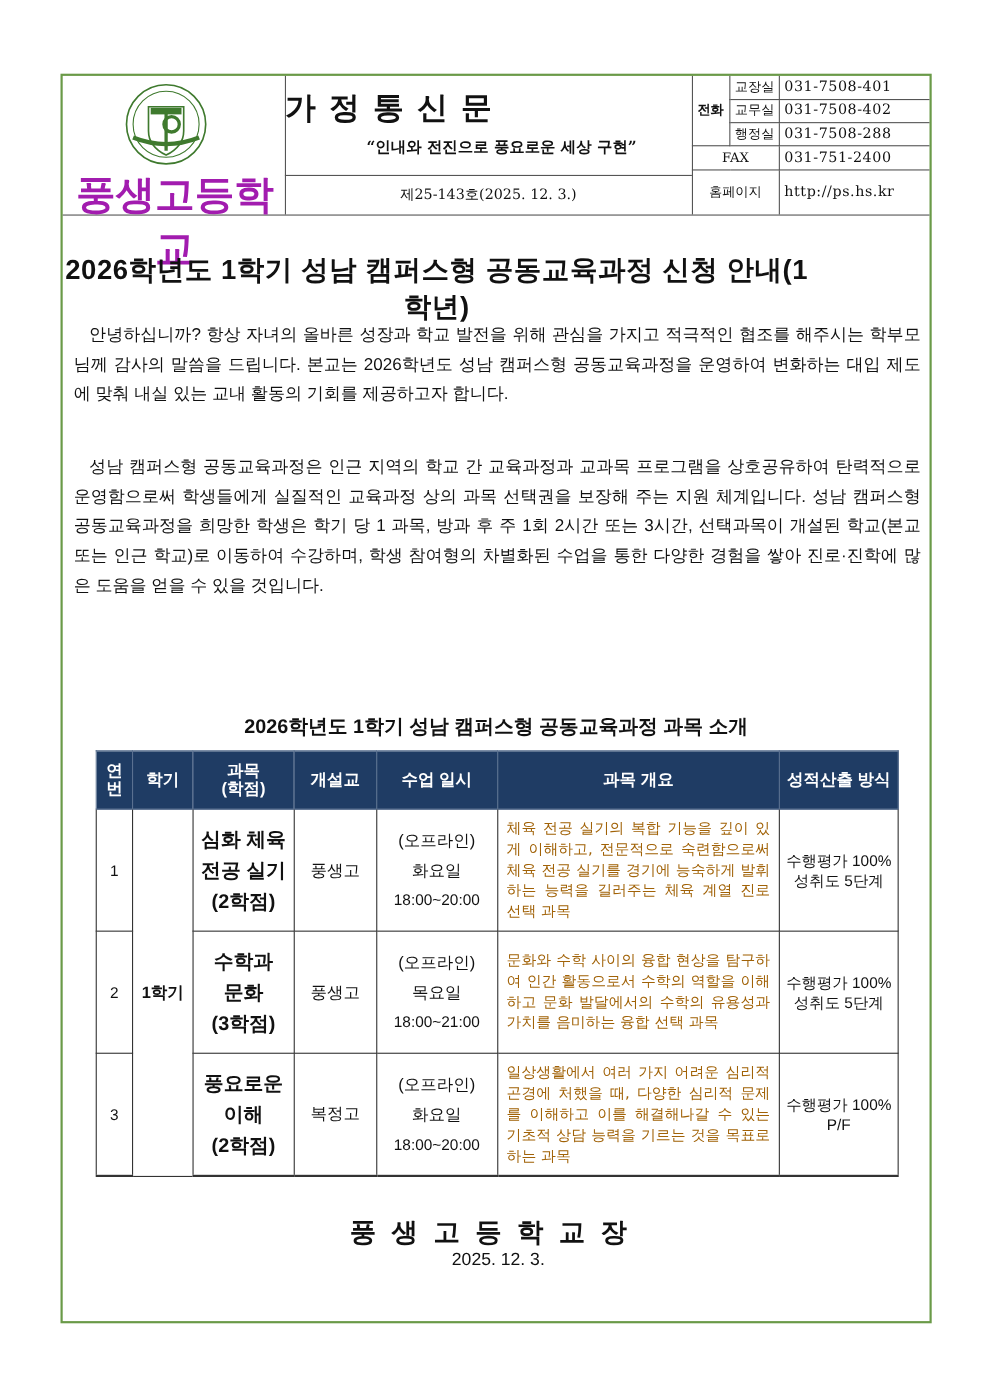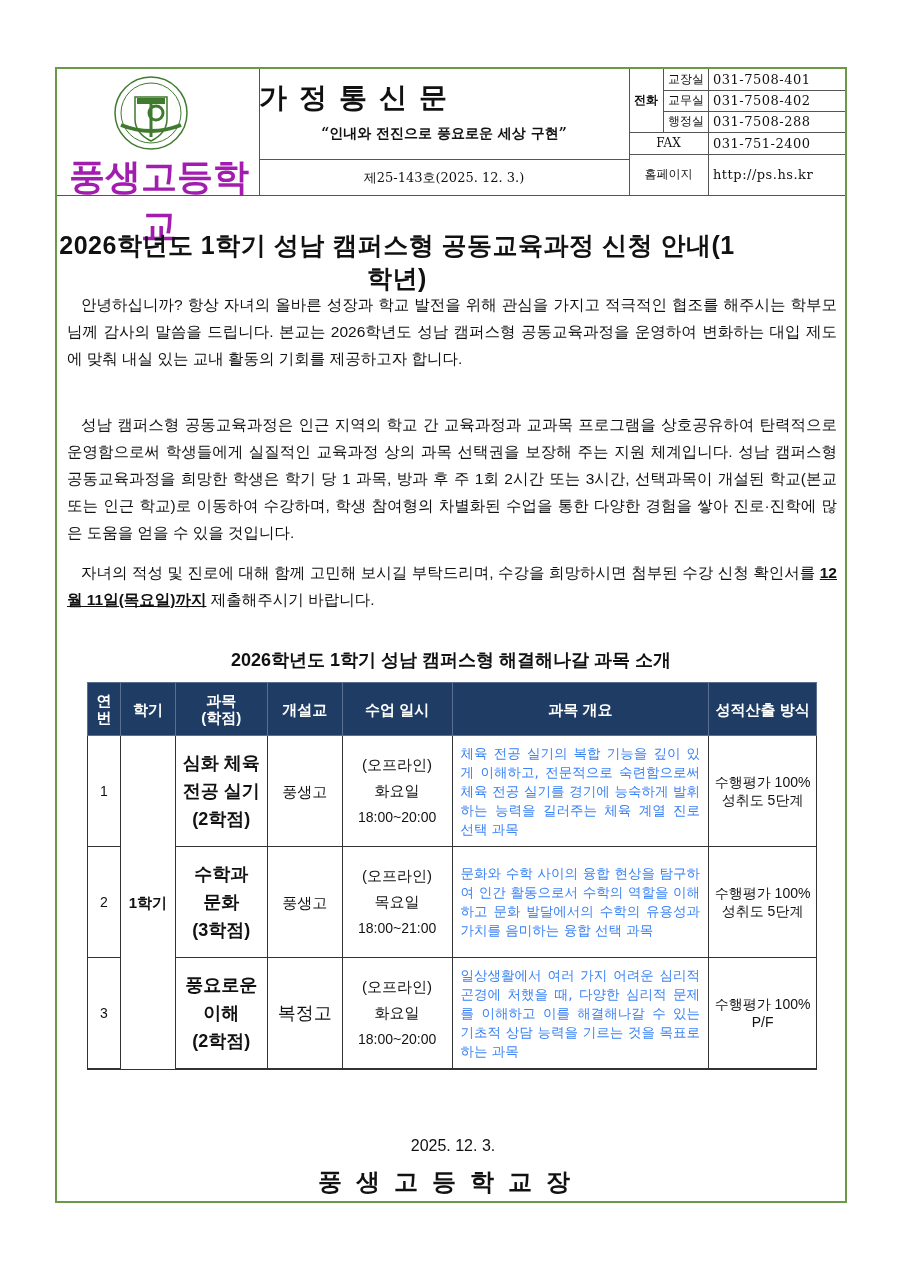--- a/index.html
+++ b/index.html
@@ -8,49 +8,49 @@
     position: absolute; left: 55px; top: 67px; width: 792px; height: 1136px;
     border: 2px solid #6a9a48; box-sizing: border-box;
   }
   
   .hdr { position: absolute; left: 0; top: 0; width: 788px; height: 126px; border-bottom: 1px solid #555; }
   .logo-cell { position: absolute; left: 0; top: 0; width: 202px; height: 126px; border-right: 1px solid #555; }
   .emblem { position: absolute; left: 56px; top: 6px; width: 76px; height: 76px; }
   .school-name { position: absolute; left: 6px; top: 84px; width: 192px; text-align: center; color: #a21caf; font-size: 36px; font-weight: bold; letter-spacing: 0px; font-family: "DejaVu Sans", sans-serif; }
   .title-cell { position: absolute; left: 202px; top: 0; width: 370px; height: 126px; border-right: 1px solid #555; }
   .nl-title { position: absolute; left: 0; top: 10px; width: 370px; font-size: 28px; font-weight: bold; letter-spacing: 12px; font-family: "DejaVu Serif", serif; }
-  .nl-motto { position: absolute; left: 0; top: 56px; width: 370px; text-align: center; font-size: 14px; font-weight: bold; font-family: "DejaVu Serif", serif; }
+  .nl-motto { position: absolute; left: 12px; top: 56px; width: 370px; text-align: center; font-size: 14px; font-weight: bold; font-family: "DejaVu Serif", serif; }
   .nl-issue { position: absolute; left: 0; top: 90px; width: 370px; height: 36px; border-top: 1px solid #555; text-align: center; line-height: 36px; font-size: 13px; font-family: "DejaVu Serif", serif; }
   .contact { position: absolute; left: 572px; top: 0; width: 216px; height: 126px; font-family: "DejaVu Serif", serif; font-size: 12px; }
   .contact table { border-collapse: collapse; width: 216px; height: 126px; }
   .contact td { border: 1px solid #555; padding: 0 4px; text-align: center; }
   .contact tr td:first-child { border-left: none; }
   .contact tr td:last-child { border-right: none; text-align: left; font-size: 13px; letter-spacing: 0.5px; margin-left: 40px; }
   .contact tr:first-child td { border-top: none; }
   .contact tr:last-child td { border-bottom: none; }
   
   .doc-title { position: absolute; left: 0; top: 160px; width: 680px; text-align: center; font-size: 25px; font-weight: bold; font-family: "Liberation Sans", sans-serif; letter-spacing: 0.5px; }
   .para { position: absolute; left: 10px; width: 770px; font-size: 15.5px; line-height: 27px; text-align: justify; font-family: "Liberation Sans", sans-serif; }
   .para .indent { display: inline-block; width: 14px; }
   .p1 { top: 222px; }
   .p2 { top: 342px; }
   .p3 { top: 490px; }
   .ul-bold { font-weight: bold; text-decoration: underline; }
   .tbl-title { position: absolute; left: 0; top: 579px; width: 788px; text-align: center; font-size: 18px; font-weight: bold; font-family: "Liberation Sans", sans-serif; }
   .course-tbl { position: absolute; left: 30px; top: 613px; width: 730px; border-collapse: collapse; font-family: "Liberation Sans", sans-serif; font-size: 14px; }
   .course-tbl th { background: #1f3c64; color: #fff; font-weight: bold; height: 50px; border: 1px solid #5a7090; font-size: 15px; line-height: 17px; }
   .course-tbl td { border: 1px solid #333; text-align: center; vertical-align: middle; height: 106px; line-height: 23px; }
-  .course-tbl td.desc { text-align: justify; padding: 2px 8px; line-height: 19px; font-size: 13.5px; font-family: "DejaVu Sans", sans-serif; color: #3b82f6; }
+  .course-tbl td.desc { text-align: justify; padding: 2px 8px; line-height: 19px; font-size: 13.5px; font-family: "DejaVu Sans", sans-serif; color: #a16207; }
   .course-tbl td.subj { font-weight: bold; font-size: 18px; line-height: 28px; }
   .course-tbl td.sched { font-size: 14px; line-height: 26px; }
   .course-tbl td.sched .s1, .course-tbl td.sched .s2 { font-size: 15px; }
   .course-tbl td.grade { font-size: 14px; line-height: 18px; }
   .course-tbl tr.last td { border-bottom: 2px solid #333; }
   .footer-date { position: absolute; left: 0; top: 1068px; width: 792px; text-align: center; font-size: 16px; font-family: "Liberation Sans", sans-serif; }
-  .footer-sign { position: absolute; left: 0; top: 1097px; width: 788px; text-align: center; font-size: 24px; font-weight: bold; letter-spacing: 14px; font-family: "DejaVu Sans", sans-serif; }
+  .footer-sign { position: absolute; left: 0; top: 1035px; width: 788px; text-align: center; font-size: 24px; font-weight: bold; letter-spacing: 14px; font-family: "DejaVu Sans", sans-serif; }
 </style>
 </head>
 <body>
 
 <div class="frame">
 
   <div class="hdr">
     <div class="logo-cell">
       <svg class="emblem" viewBox="0 0 76 76">
         <circle cx="38" cy="38" r="36" fill="none" stroke="#3f7a2e" stroke-width="1.5"></circle>
@@ -96,23 +96,22 @@
         </tr>
       </tbody>
         </table>
     </div>
   </div>
 
   <div class="doc-title">2026학년도 1학기 성남 캠퍼스형 공동교육과정 신청 안내(1학년)</div>
 
   <div class="para p1"><span class="indent"></span><span>안녕하십니까? 항상 자녀의 올바른 성장과 학교 발전을 위해 관심을 가지고 적극적인 협조를 해주시는 학부모님께 감사의 말씀을 드립니다. 본교는 2026학년도 성남 캠퍼스형 공동교육과정을 운영하여 변화하는 대입 제도에 맞춰 내실 있는 교내 활동의 기회를 제공하고자 합니다.</span></div>
   <div class="para p2"><span class="indent"></span><span>성남 캠퍼스형 공동교육과정은 인근 지역의 학교 간 교육과정과 교과목 프로그램을 상호공유하여 탄력적으로 운영함으로써 학생들에게 실질적인 교육과정 상의 과목 선택권을 보장해 주는 지원 체계입니다. 성남 캠퍼스형 공동교육과정을 희망한 학생은 학기 당 1 과목, 방과 후 주 1회 2시간 또는 3시간, 선택과목이 개설된 학교(본교 또는 인근 학교)로 이동하여 수강하며, 학생 참여형의 차별화된 수업을 통한 다양한 경험을 쌓아 진로·진학에 많은 도움을 얻을 수 있을 것입니다.</span></div>
-  <div class="para p3"><span class="indent"></span><span>자녀의 적성 및 진로에 대해 함께 고민해 보시길 부탁드리며, 수강을 희망하시면 첨부된 수강 신청 확인서를 </span><span class="ul-bold">12월 11일(목요일)까지</span><span> 제출해주시기 바랍니다.</span></div>
 
-  <div class="tbl-title">2026학년도 1학기 성남 캠퍼스형 해결해나갈 과목 소개</div>
+  <div class="tbl-title">2026학년도 1학기 성남 캠퍼스형 공동교육과정 과목 소개</div>
 
   <table class="course-tbl">
     <colgroup>
       <col style="width:33px">
         <col style="width:55px">
         <col style="width:92px">
         <col style="width:75px">
         <col style="width:110px">
         <col style="width:257px">
         <col style="width:108px">
@@ -142,21 +141,21 @@
         <td>2</td>
         <td class="subj"><span>수학과</span><br><span>문화</span><br><span>(3학점)</span></td>
         <td style="font-size:15px;">풍생고</td>
         <td class="sched"><span class="s1">(오프라인)</span><br><span class="s2">목요일</span><br><span>18:00~21:00</span></td>
         <td class="desc">문화와 수학 사이의 융합 현상을 탐구하여 인간 활동으로서 수학의 역할을 이해하고 문화 발달에서의 수학의 유용성과 가치를 음미하는 융합 선택 과목</td>
         <td class="grade"><span>수행평가 100%</span><br><span>성취도 5단계</span></td>
       </tr>
       <tr class="last">
         <td>3</td>
         <td class="subj"><span>풍요로운</span><br><span>이해</span><br><span>(2학점)</span></td>
-        <td style="font-size:18px;font-family:Liberation Serif, serif;">복정고</td>
+        <td style="font-size:15px;font-family:Liberation Serif, serif;">복정고</td>
         <td class="sched"><span class="s1">(오프라인)</span><br><span class="s2">화요일</span><br><span>18:00~20:00</span></td>
         <td class="desc">일상생활에서 여러 가지 어려운 심리적 곤경에 처했을 때, 다양한 심리적 문제를 이해하고 이를 해결해나갈 수 있는 기초적 상담 능력을 기르는 것을 목표로 하는 과목</td>
         <td class="grade"><span>수행평가 100%</span><br><span>P/F</span></td>
       </tr>
     </tbody>
   </table>
 
   <div class="footer-date">2025. 12. 3.</div>
   <div class="footer-sign">풍생고등학교장</div>
 </div>

